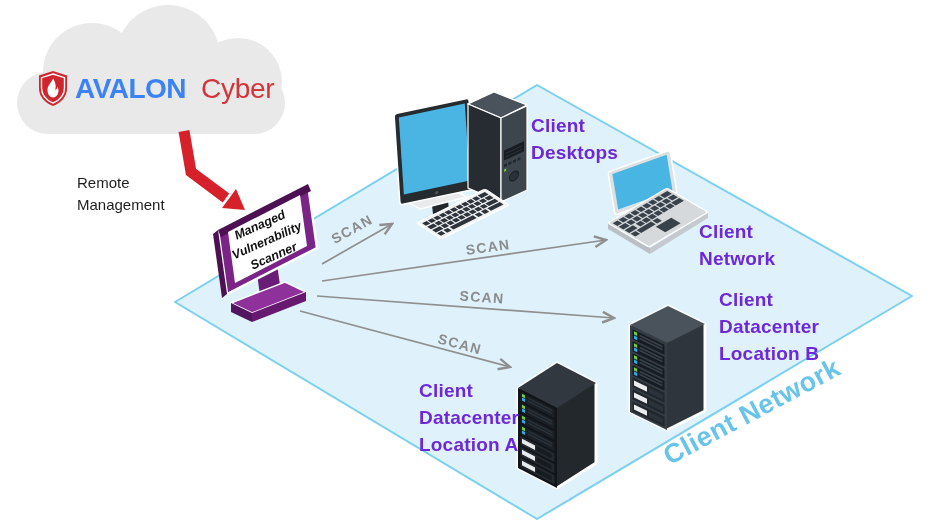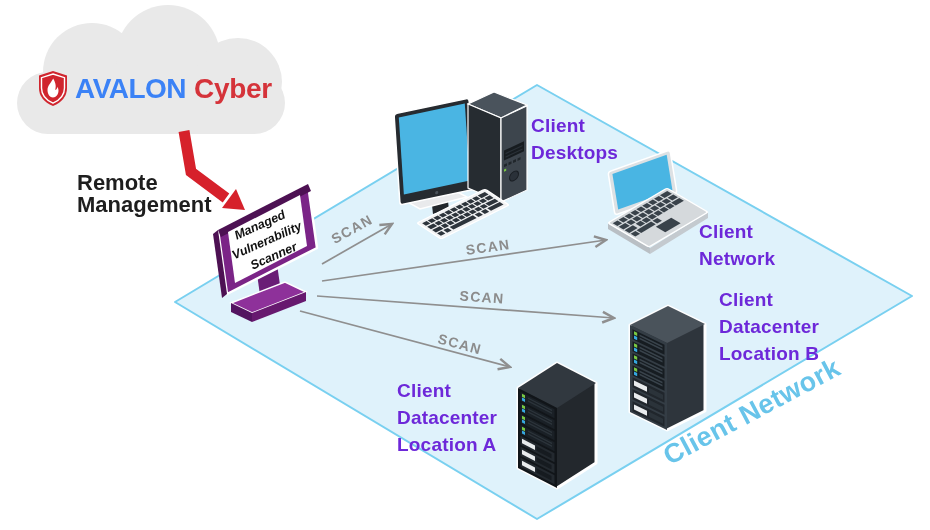--- a/index.html
+++ b/index.html
@@ -1,29 +1,29 @@
 <!DOCTYPE html>
 <html><head>
 <meta charset="utf-8">
 <style>
   html,body{margin:0;padding:0;background:#ffffff;}
   .stage{position:relative;width:930px;height:530px;overflow:hidden;background:#ffffff;
          font-family:"Liberation Sans",sans-serif;}
   .scene{position:absolute;left:0;top:0;}
   .label{position:absolute;font-weight:bold;color:#6d28d9;font-size:19px;line-height:27px;letter-spacing:.2px;}
-  .label-sm{position:absolute;font-weight:bold;color:#1e1e1e;font-size:22px;line-height:21.5px;}
+  .label-sm{position:absolute;font-weight:normal;color:#1e1e1e;font-size:15px;line-height:21.5px;}
   .scan-label{position:absolute;color:#8c8c8c;font-size:14px;font-weight:bold;letter-spacing:1.3px;white-space:nowrap;}
   .client-network{position:absolute;font-size:27px;font-weight:bold;color:#68c4ea;letter-spacing:.5px;white-space:nowrap;}
   .scanner-text{position:absolute;left:267px;top:241px;width:86px;
       transform:translate(-50%,-50%) rotate(-24deg);
       font-size:12.5px;font-weight:bold;font-style:italic;color:#101010;
       text-align:center;line-height:17px;}
   .logo{position:absolute;left:38px;top:70px;display:flex;align-items:center;gap:7px;}
   .logo-avalon{font-size:28px;font-weight:800;color:#3b82f6;letter-spacing:-.5px;}
-  .logo-cyber{font-size:28px;font-weight:700;color:#d5333a;letter-spacing:-.3px;margin-left:1px;}
+  .logo-cyber{font-size:28px;font-weight:400;color:#d5333a;letter-spacing:-.3px;margin-left:8px;}
 </style>
 </head>
 <body>
 
 <div class="stage">
 
   <svg class="scene" width="930" height="530" viewBox="0 0 930 530">
     <defs>
       <marker id="scanhead" viewBox="0 0 10 10" refX="8.5" refY="5" markerWidth="9" markerHeight="9" orient="auto">
         <path d="M1,1.5 L8.5,5 L1,8.5" fill="none" stroke="#8f8f8f" stroke-width="1.6"></path>
@@ -274,21 +274,21 @@
   <div class="label-sm" style="left:77px;top:172px;width:125px;">Remote Management</div>
 
   <div class="scanner-text">Managed Vulnerability Scanner</div>
 
   <div class="label" style="left:531px;top:112px;width:100px;">Client Desktops</div>
 
   <div class="label" style="left:699px;top:218px;width:90px;">Client Network</div>
 
   <div class="label" style="left:719px;top:286px;width:120px;">Client Datacenter Location B</div>
 
-  <div class="label" style="left:397px;top:377px;width:125px;">Client Datacenter Location A</div>
+  <div class="label" style="left:419px;top:377px;width:125px;">Client Datacenter Location A</div>
 
   <div class="client-network" style="left:752px;top:412px;transform:translate(-50%,-50%) rotate(-28deg);">Client Network</div>
 
   <div class="scan-label" style="left:352px;top:229px;transform:translate(-50%,-50%) rotate(-29deg);">SCAN</div>
   <div class="scan-label" style="left:488px;top:247px;transform:translate(-50%,-50%) rotate(-8deg);">SCAN</div>
   <div class="scan-label" style="left:482px;top:297px;transform:translate(-50%,-50%) rotate(4deg);">SCAN</div>
   <div class="scan-label" style="left:460px;top:344px;transform:translate(-50%,-50%) rotate(15deg);">SCAN</div>
 
 </div>
 

